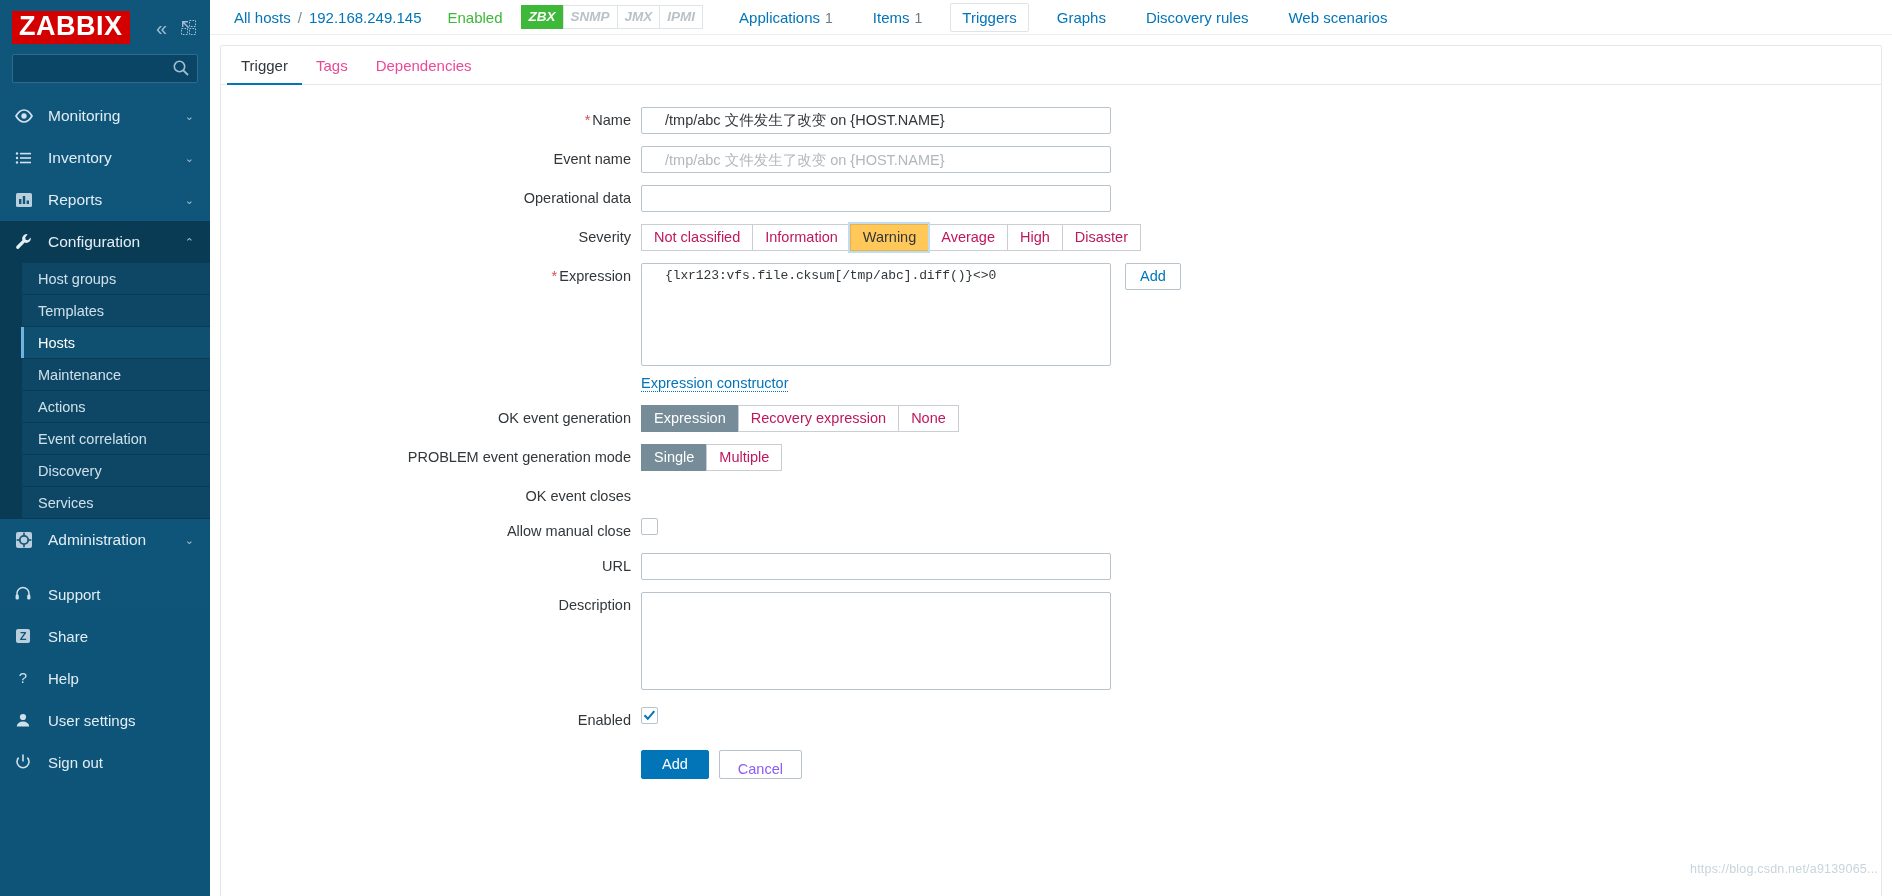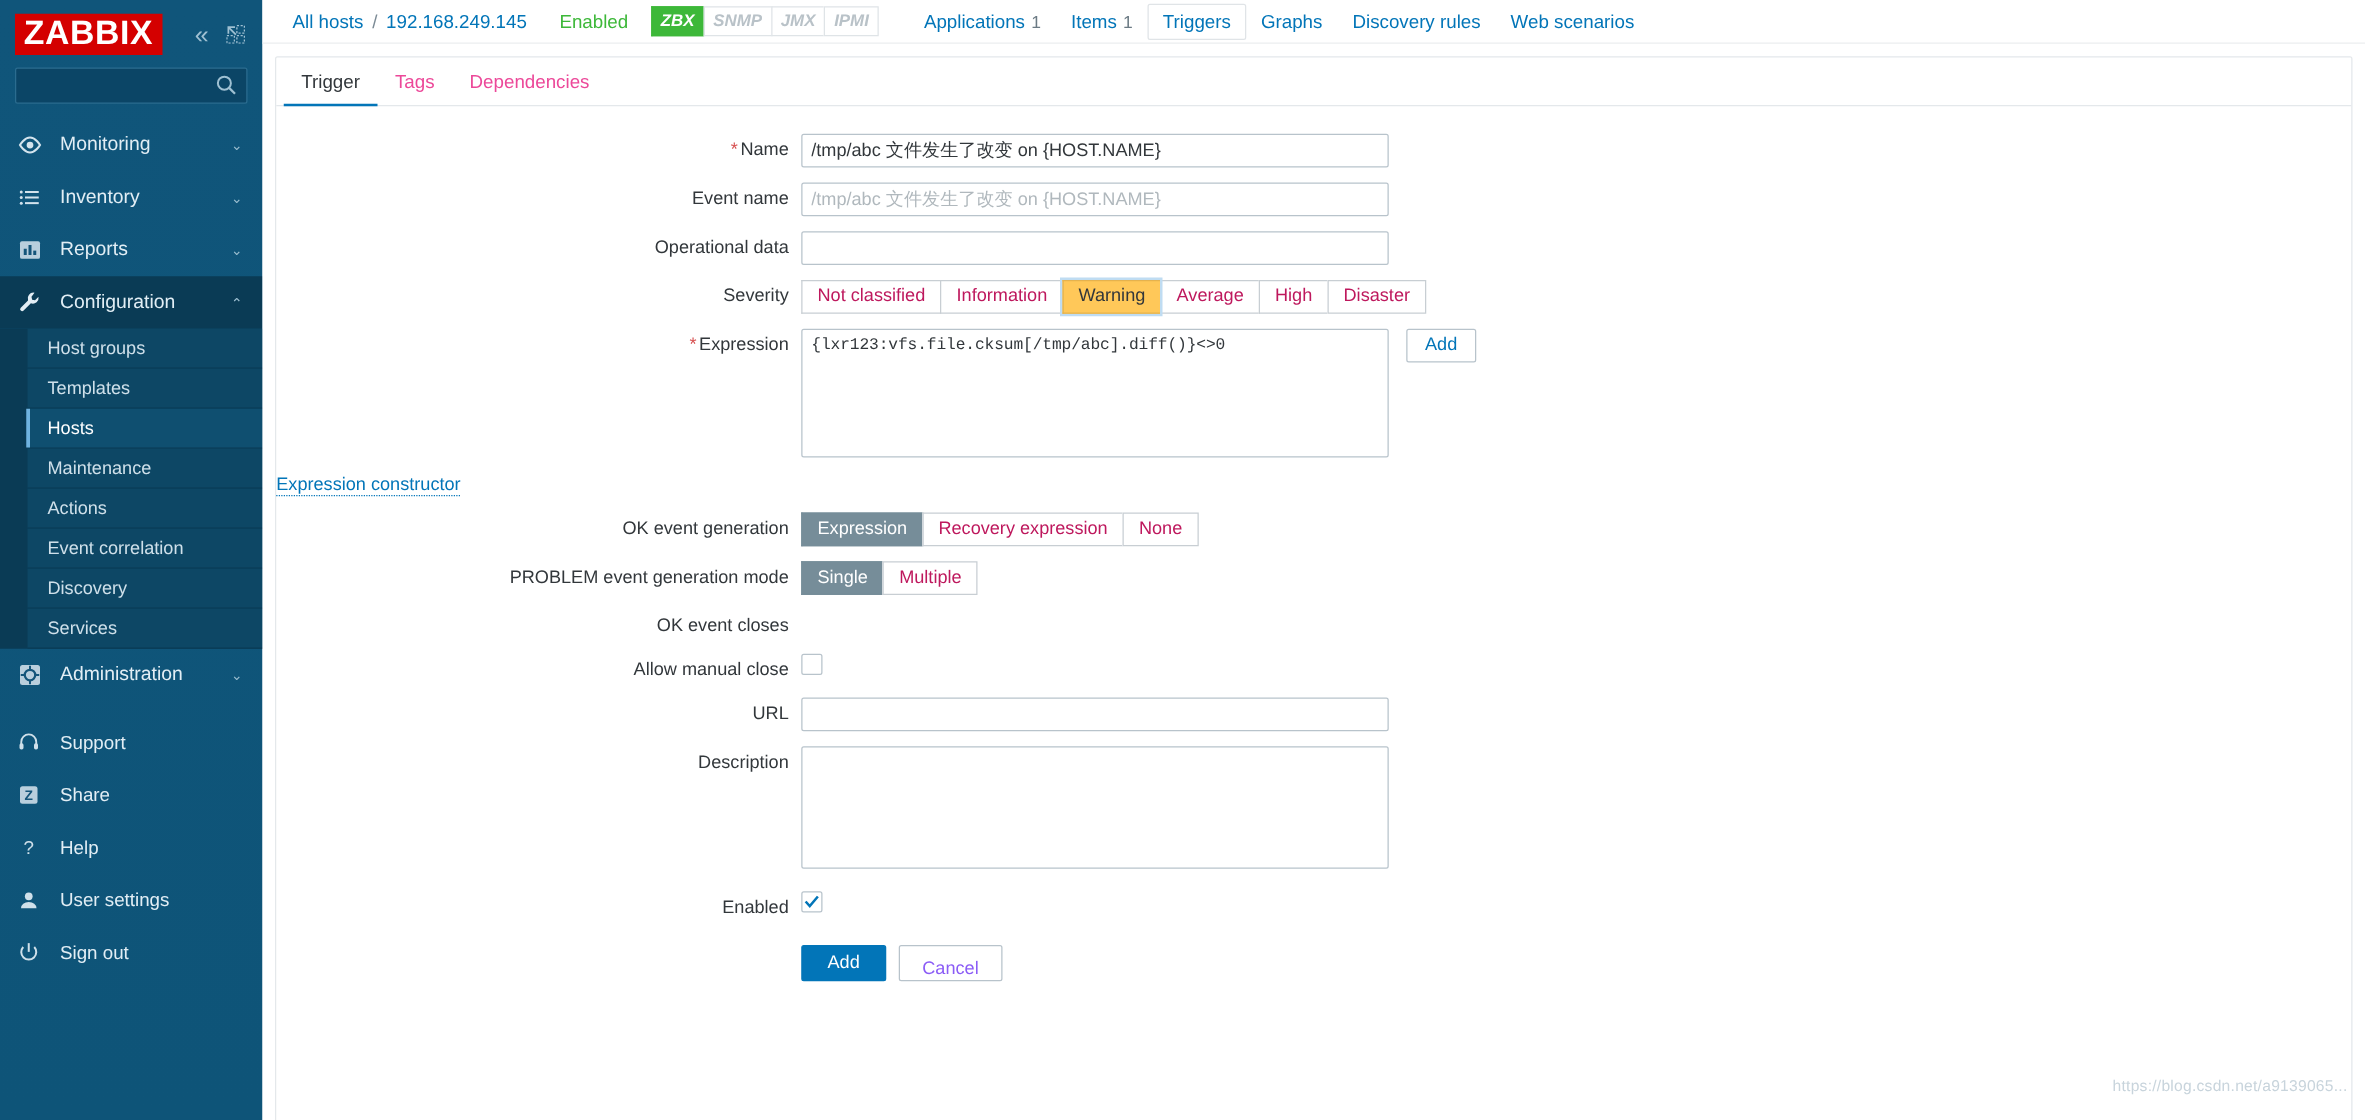--- a/index.html
+++ b/index.html
@@ -81,21 +81,21 @@
   .crumb-sep { color:#7b8a95; padding:0 7px; }
   .enabled-state { color:#3db839; font-size:15px; margin-left:26px; }
   .proto-group { display:flex; margin-left:18px;font-style:italic; }
   .proto {
     border:1px solid #dfe4e7; border-right:0; padding:2px 7px; font-size:13.5px;
     font-weight:bold; color:#b9c2c8; background:#fff; line-height:18px;
   }
   .proto:last-child { border-right:1px solid #dfe4e7; }
   .proto.on { background:#3db839; color:#fff; border-color:#3db839; }
 
-  .topnav { display:flex; align-items:center; margin-left:24px; gap:0; }
+  .topnav { display:flex; align-items:center; margin-left:24px; gap:16px; }
   .tnav {
     color:#0275b8; font-size:15px; padding:6px 12px; border-radius:2px; cursor:pointer;
     white-space:nowrap;
   }
   .tnav .cnt { color:#6b7a84; font-size:14px; padding-left:5px; }
   .tnav.sel { border:1px solid #e0e4e7; background:#fff; padding:5px 11px; }
 
   .card {
     margin:10px 10px 0 10px; background:#fff; border:1px solid #e4e8eb;
     border-radius:2px; height:876px;
@@ -112,21 +112,21 @@
   .lbl {
     width:420px; text-align:right; padding-right:10px; font-size:14.5px;
     color:#32373b; padding-top:5px; white-space:nowrap;
   }
   .req { color:#d64e4e; padding-right:2px; }
   .fld { flex:1; }
 
   input.txt, textarea.txt {
     font-family:"Liberation Sans", sans-serif; font-size:14.5px; color:#32373b;
     border:1px solid #b8c3cb; border-radius:2px; background:#fff;
-    padding:4px 7px; outline:none;
+    padding:4px 23px; outline:none;
   }
   input.txt { width:470px; height:27px; }
   input.txt::placeholder { color:#b0b8bd; }
   textarea.txt {
     width:470px; height:103px; resize:none;
     font-family:"Liberation Mono", monospace; font-size:13px; letter-spacing:-0.1px;
   }
   textarea.desc { height:98px; font-family:"Liberation Sans", sans-serif; font-size:14.5px;}
 
   .seg { display:flex; }
@@ -148,21 +148,21 @@
     border-radius:2px; padding:4px 14px; height:27px; line-height:17px;
   }
   .btn-plain { background:#fff; border:1px solid #b8c3cb; color:#0275b8; }
   .btn-primary { background:#0275b8; border:1px solid #0275b8; color:#fff; padding:5px 20px; height:29px;}
   .btn-cancel { background:#fff; border:1px solid #b8c3cb; color:#8b5cf6; padding:10px 18px; height:29px;}
 
   .link-dotted {
     color:#0275b8; font-size:14.5px; border-bottom:1px dotted #0275b8;
     text-decoration:none; cursor:pointer;
   }
-  .constructor-row { margin:-4px 0 14px 0; display:flex;flex-direction:column; }
+  .constructor-row { margin:-4px 0 14px 0; display:flex; }
 
   .chk {
     width:17px; height:17px; border:1px solid #b8c3cb; background:#fff;
     border-radius:2px; display:inline-flex; align-items:center; justify-content:center;
     cursor:pointer;
   }
   .chk svg { display:block; }
 
   .actions { display:flex; gap:10px; padding-top:10px; }
 

